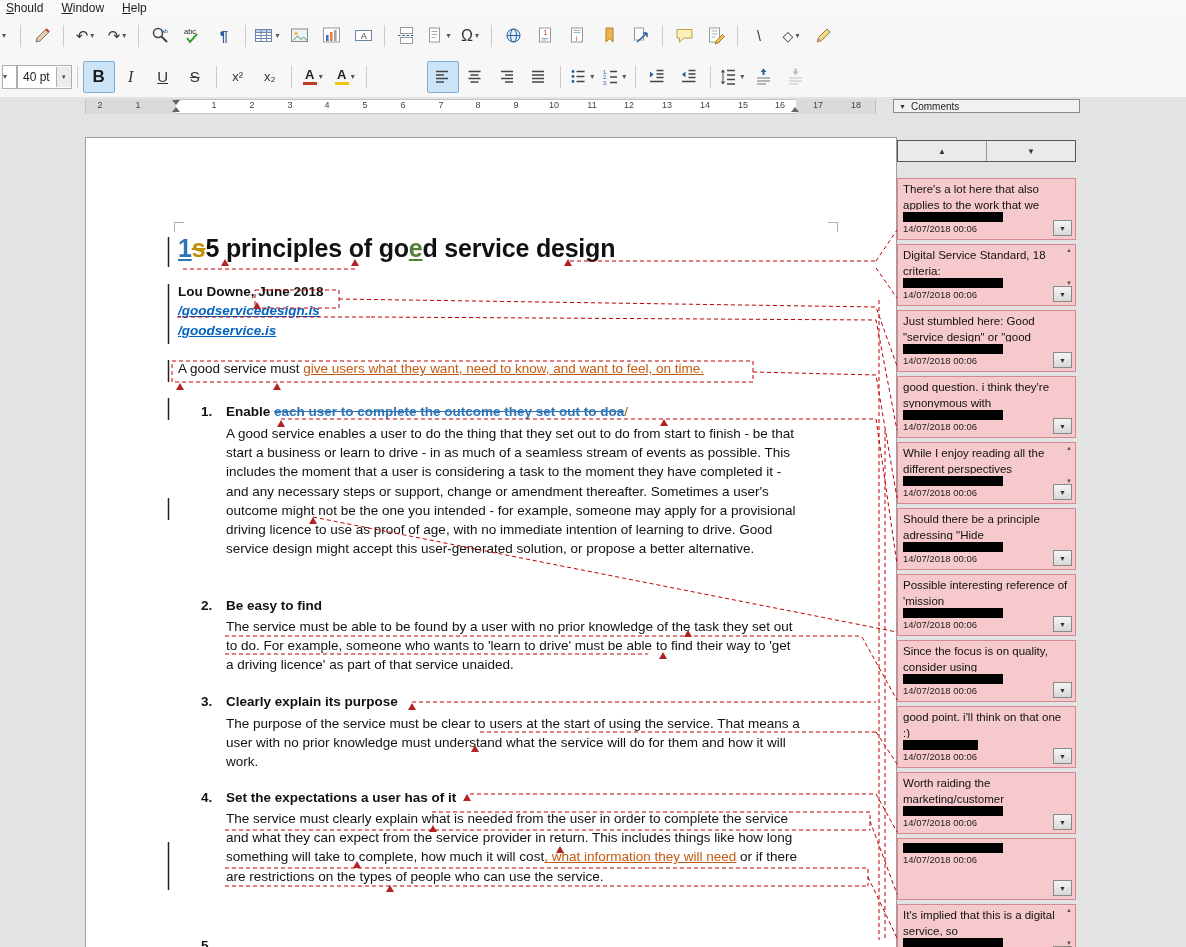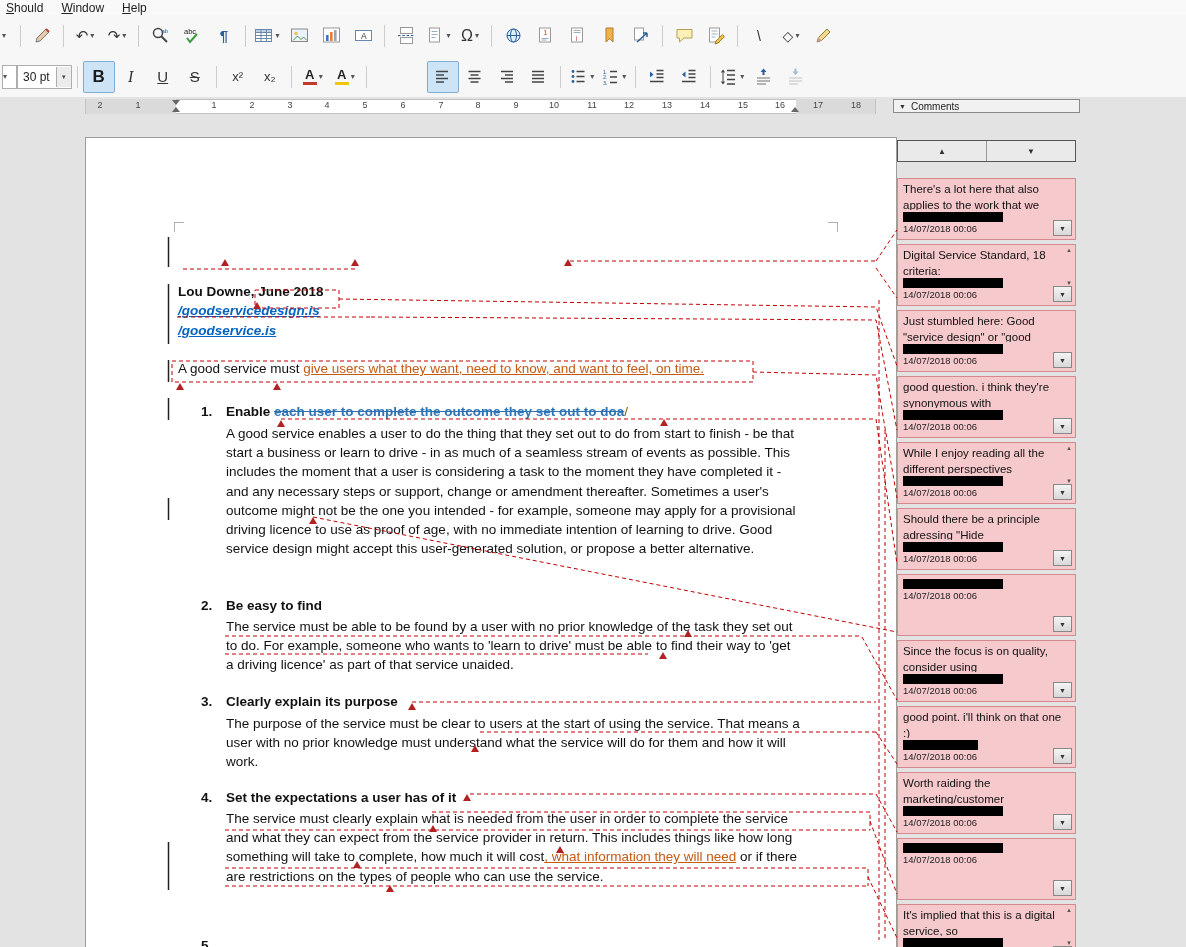--- a/index.html
+++ b/index.html
@@ -254,21 +254,21 @@
           <path d="M3 16l1.5-4.5 3 3z" fill="#cc9a9a"></path>
         </svg>
     </div>
   </div>
 
   <div class="tb tb2">
     <div class="sliver" style="background:#fff;border:1px solid #aeaeae;height:22px">
         <span class="dd">▾</span>
       </div>
     <div class="combo">
-      <span>30 pt</span>
+      <span>40 pt</span>
       <span class="dd-box">▾</span>
     </div>
     <div class="sep"></div>
     <div class="tbtn active">
         <span class="bB">B</span>
       </div>
     <div class="tbtn">
         <span class="bI">I</span>
       </div>
     <div class="tbtn">
@@ -407,20 +407,23 @@
       <span>Comments</span>
     </div>
   </div>
 
   <div class="workspace">
 
     <div class="page">
       <div class="cmark cm-l"></div>
       <div class="cmark cm-r"></div>
 
+      <div class="doc-title">
+        <span class="t-ins">1</span><span class="t-del">s</span><span>5 principles of go</span><span class="t-grn">e</span><span>d service design</span>
+      </div>
 
       <div class="byline">Lou Downe, June 2018</div>
       <div class="dlink link1">/goodservicedesign.is</div>
       <div class="dlink link2">/goodservice.is</div>
 
       <div class="intro">
         <span>A good service must </span><span class="ins">give users what they want, need to know, and want to feel, on time.</span>
       </div>
 
       <div class="li-h h1">
@@ -494,20 +497,21 @@
             <span>▼</span>
           </div>
       </div>
       <div class="cbox" style="top:391px">
         <div class="ctext">Should there be a principle adressing "Hide</div>
         <div class="cauthor"></div>
         <div class="cdate">14/07/2018 00:06</div>
         <div class="cdd">▼</div>
       </div>
       <div class="cbox" style="top:457px">
+        <div class="ctext">Possible interesting reference of 'mission</div>
         <div class="cauthor"></div>
         <div class="cdate">14/07/2018 00:06</div>
         <div class="cdd">▼</div>
       </div>
       <div class="cbox" style="top:523px">
         <div class="ctext">Since the focus is on quality, consider using</div>
         <div class="cauthor"></div>
         <div class="cdate">14/07/2018 00:06</div>
         <div class="cdd">▼</div>
       </div>

